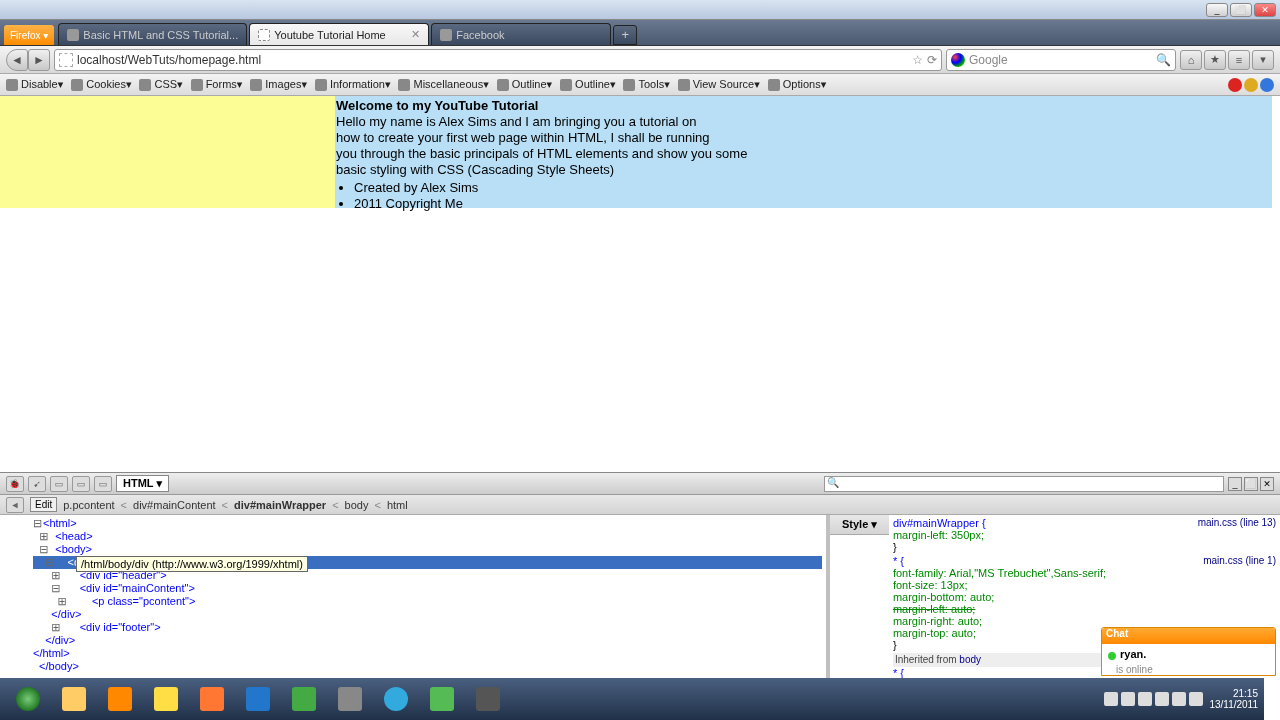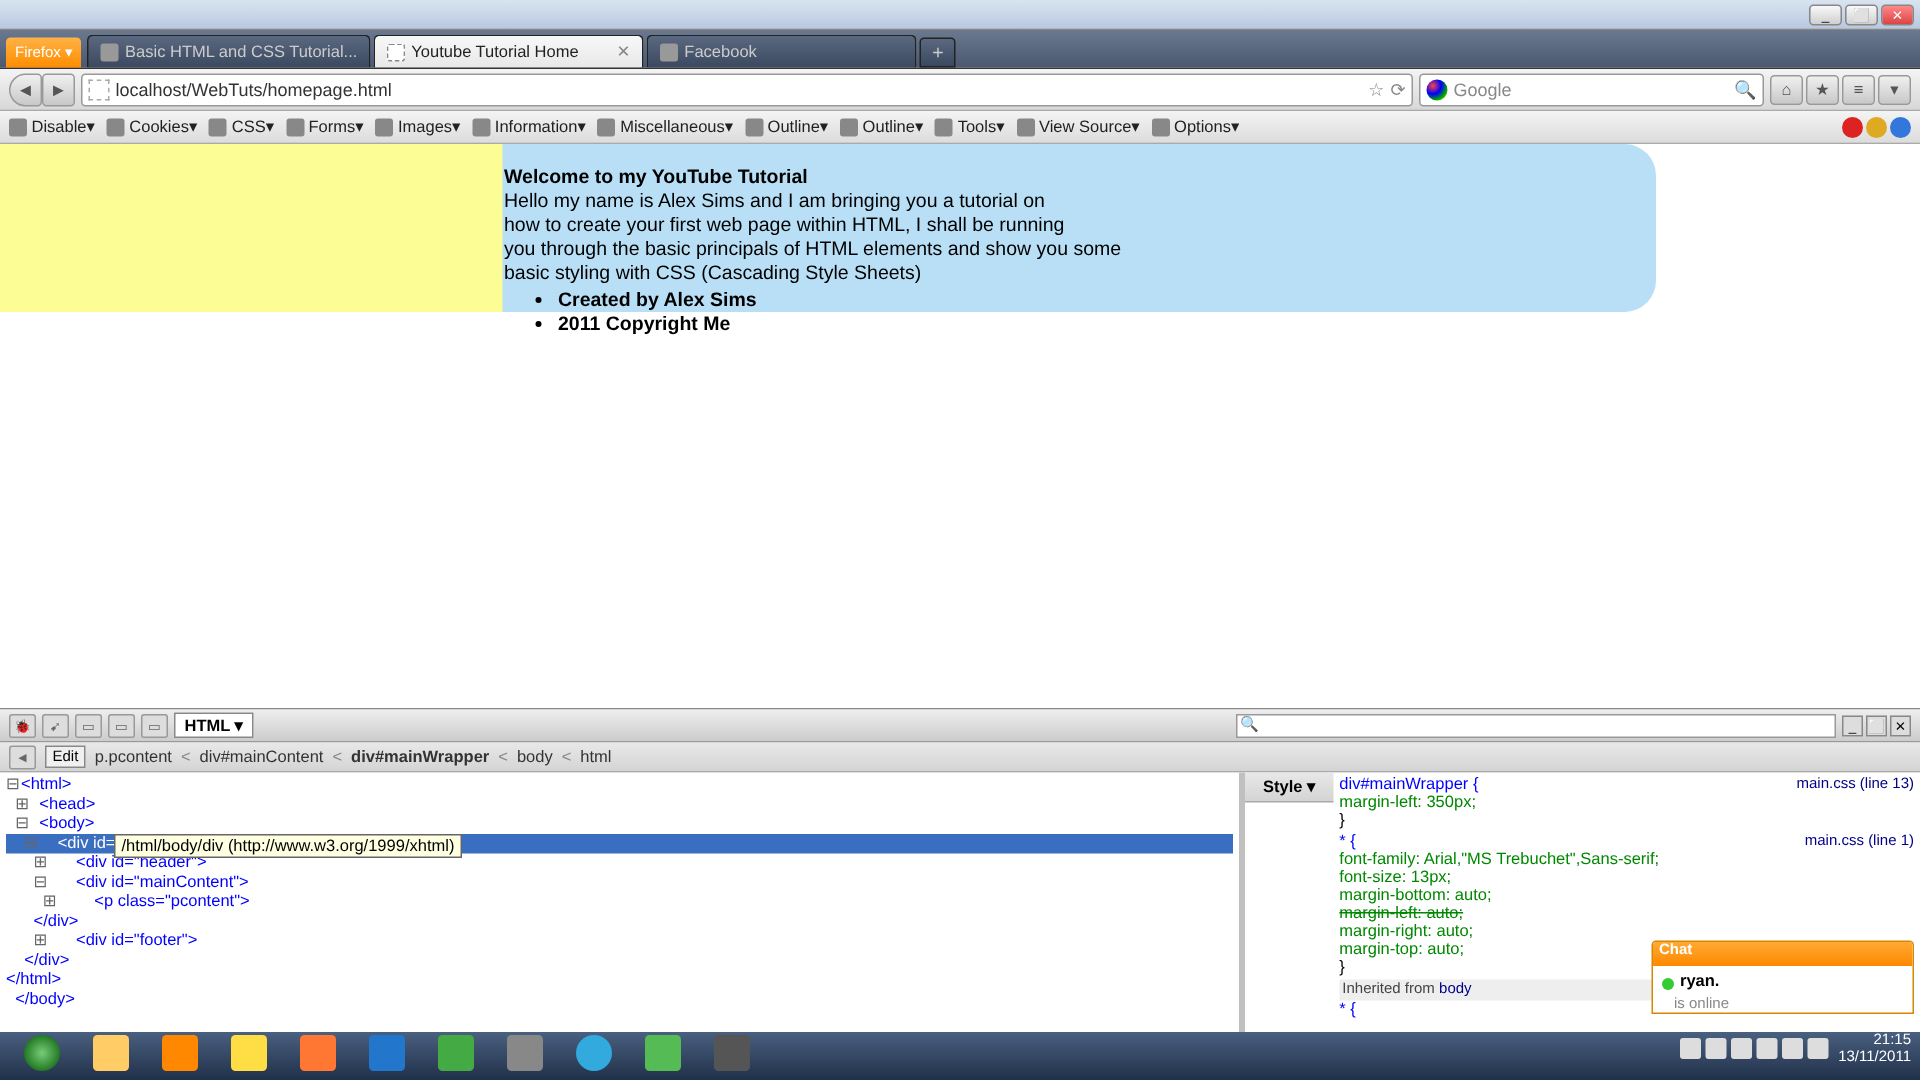--- a/index.html
+++ b/index.html
@@ -41,43 +41,43 @@
 .wdtoolbar { height: 22px; background: linear-gradient(#f4f4f4,#dcdcdc); display: flex; align-items: center; padding: 0 6px; gap: 8px; font-size: 11px; border-bottom: 1px solid #aaa; }
 .wd-item { display: flex; align-items: center; gap: 3px; cursor: pointer; color: #222; }
 .wd-icon { width: 12px; height: 12px; background: #888; border-radius: 2px; }
 .wd-right { margin-left: auto; display: flex; gap: 2px; }
 .wd-right .dot { width: 14px; height: 14px; border-radius: 50%; cursor: pointer; }
 .dot.red { background: #d22; } .dot.yellow { background: #da2; } .dot.blue { background: #37d; }
 
 
 .page { height: 376px; background: #fff; position: relative; overflow: hidden; }
 .highlight-yellow { position: absolute; top: 0; left: 0; width: 335px; height: 112px; background: #fdfd96; }
-.content-box { position: absolute; top: 0; left: 0; width: 1104px; height: 112px; background: #b8dff5; padding-left: 336px; padding-top: 14px; font-size: 13px; line-height: 16px; color: #000; border-radius: 21px; }
+.content-box { position: absolute; top: 0; left: 0; width: 1272px; height: 112px; background: #b8dff5; padding-left: 336px; padding-top: 2px; font-size: 13px; line-height: 16px; color: #000; }
 .content-box h1 { font-size: 13px; font-weight: bold; }
-.content-box ul { list-style: disc; margin-left: 36px; margin-top: 2px; font-weight: bold; }
+.content-box ul { list-style: disc; margin-left: 18px; margin-top: 2px; }
 
 
 .firebug { height: 230px; border-top: 1px solid #888; display: flex; flex-direction: column; background: #fff; }
 .fb-toolbar { height: 22px; background: linear-gradient(#eee,#ccc); display: flex; align-items: center; padding: 0 6px; gap: 4px; border-bottom: 1px solid #999; }
 .fb-tbtn { width: 18px; height: 16px; background: #ddd; border: 1px solid #999; border-radius: 2px; cursor: pointer; font-size:9px; display:flex; align-items:center; justify-content:center; color:#666;}
 .fb-tab-select { padding: 1px 6px; background: #fff; border: 1px solid #888; font-size: 11px; font-weight: bold; cursor: pointer; }
 .fb-search { margin-left: auto; width: 400px; height: 16px; background: #fff; border: 1px solid #999; font-size: 11px; padding: 0 16px 0 4px; position: relative; }
 .fb-search::before { content: "🔍"; position: absolute; left: 2px; top: 0px; font-size: 10px; }
 .fb-win { display: flex; gap: 2px; }
 .fb-win-btn { width: 14px; height: 14px; border: 1px solid #888; background: #ddd; font-size: 9px; text-align: center; line-height: 12px; cursor: pointer; }
 
 .fb-crumbs { height: 20px; background: linear-gradient(#e8e8e8,#d4d4d4); display: flex; align-items: center; padding: 0 6px; font-size: 11px; border-bottom: 1px solid #aaa; gap: 6px; }
 .fb-crumbs .crumb { cursor: pointer; color: #333; }
 .fb-crumbs .crumb.sel { font-weight: bold; }
 .fb-crumbs .sep { color: #888; }
 .fb-edit { padding: 1px 4px; border: 1px solid #888; background: #f0f0f0; font-size: 10px; cursor: pointer; }
 
 .fb-body { flex: 1; display: flex; overflow: hidden; }
 .fb-html { flex: 1; background: #fff; font-family: monospace; font-size: 11px; padding: 2px 4px; overflow: auto; line-height: 13px; border-right: 4px solid #c0c0c0; }
-.fb-html .line { white-space: pre; }
+.fb-html .line { white-space: pre; margin-left: 29px; }
 .fb-html .tag { color: #00f; }
 .twisty { color: #666; cursor: pointer; display: inline-block; width: 10px; }
 .selected-line { background: #3a6ec0; color: #fff; }
 .tooltip { position: absolute; left: 76px; top: 556px; background: #ffffe1; border: 1px solid #666; padding: 1px 4px; font-size: 11px; font-family: sans-serif; z-index: 5; }
 
 .fb-css { width: 450px; background: #fff; display: flex; flex-direction: row; }
 .fb-css-tabs { height: 20px; background: linear-gradient(#e8e8e8,#d4d4d4); display: flex; align-items: center; padding: 0 6px; font-size: 11px; border-bottom: 1px solid #aaa; }
 .fb-css-tab { padding: 1px 6px; cursor: pointer; font-weight: bold; }
 .fb-css-body { flex: 1; font-family: monospace; font-size: 11px; padding: 2px 4px; overflow: auto; line-height: 12px; position: relative; }
 .rule { margin-bottom: 2px; }
@@ -89,21 +89,21 @@
 
 
 .chat { position: absolute; right: 4px; bottom: 44px; width: 175px; border: 1px solid #d88800; border-radius: 3px 3px 0 0; overflow: hidden; font-size: 11px; background: #fff; z-index: 10; }
 .chat-hdr { height: 16px; background: linear-gradient(#ffaa33,#ff8800); color: #fff; padding: 0 4px; font-size: 10px; font-weight: bold; cursor: pointer; }
 .chat-body { padding: 4px 6px; display: flex; align-items: flex-end; gap: 4px; }
 .chat-body .dot-green { width: 8px; height: 8px; background: #3c3; border-radius: 50%; }
 .chat-name { font-weight: bold; }
 .chat-status { color: #888; font-size: 10px; margin-left: 14px; }
 
 
-.taskbar { position: absolute; bottom: 0; left: 0; right: 0; height: 32px; background: linear-gradient(#4a6080,#203048); display: flex; align-items: flex-start; padding: 0 6px; }
+.taskbar { position: absolute; bottom: 0; left: 0; right: 16px; height: 42px; background: linear-gradient(#4a6080,#203048); display: flex; align-items: center; padding: 0 6px; }
 .tbtn { width: 44px; height: 28px; border-radius: 3px; margin-right: 2px; display: flex; align-items: center; justify-content: center; cursor: pointer; }
 .tbtn .ico { width: 24px; height: 24px; border-radius: 3px; }
 .start .ico { background: radial-gradient(circle, #7c7, #050); border-radius: 50%; }
 .tray { margin-left: auto; display: flex; align-items: center; gap: 6px; color: #fff; font-size: 10px; }
 .tray-icons { display: flex; gap: 3px; }
 .tray-icons span { width: 14px; height: 14px; background: #ddd; border-radius: 2px; }
 .clock { text-align: right; line-height: 11px; }
 </style>
 </head>
 <body>

